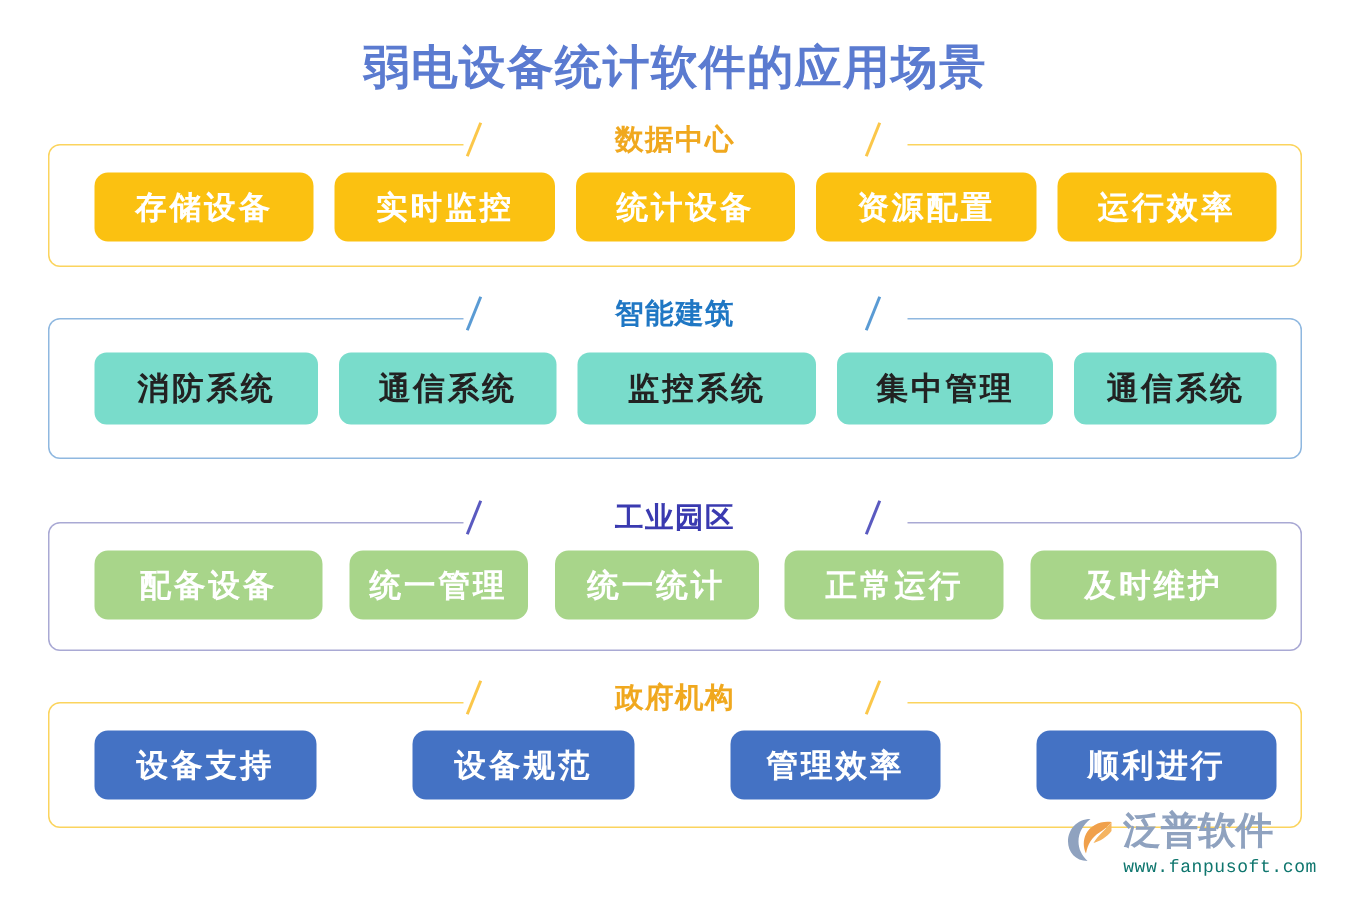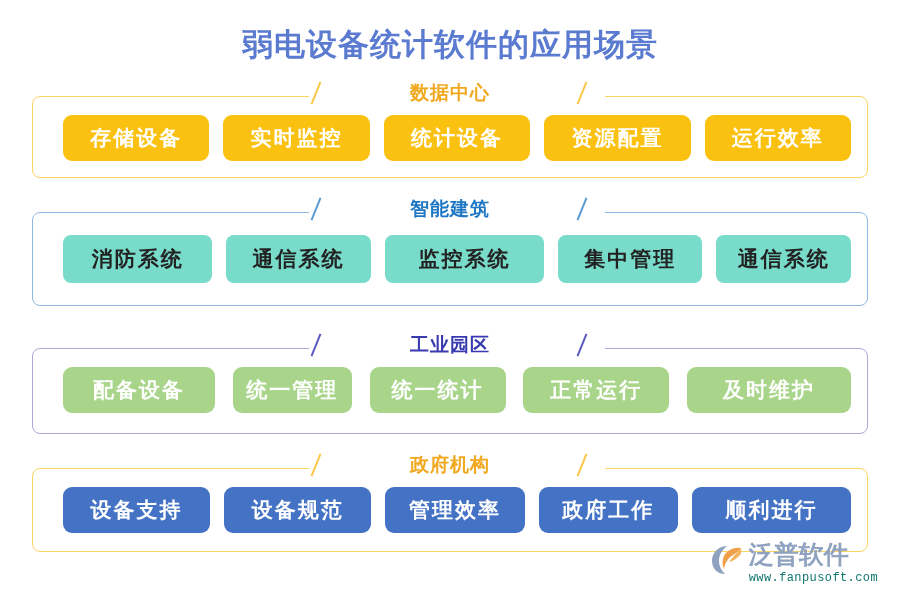--- a/index.html
+++ b/index.html
@@ -221,21 +221,20 @@
     <div class="title-gap" style="left:276px;width:296px;"></div>
     <div class="slash left"></div>
     <div class="slash right"></div>
     <div class="section-caption">
       <span class="cap-text">政府机构</span>
     </div>
     <div class="pill-row">
       <div class="pill" style="width:148px;">设备支持</div>
       <div class="pill" style="width:148px;">设备规范</div>
       <div class="pill" style="width:140px;">管理效率</div>
-      <div class="pill" style="width:140px;">政府工作</div>
       <div class="pill" style="width:160px;">顺利进行</div>
     </div>
   </div>
 
   <div class="logo">
     <svg class="logo-mark" viewBox="0 0 34 32">
       <path d="M16 2 C7 2 1 9 1 17 C1 24 6 30 14 30 C10 26 8 22 8 17 C8 11 11 6 16 2 Z" fill="#8fa2bf"></path>
       <path d="M30 4 C23 3 16 6 13 12 C11 16 11 21 13 25 C14 19 17 14 22 11 C25 9 28 7 30 4 Z" fill="#f0a04b"></path>
       <path d="M30 4 C26 9 21 13 18 18 C22 17 27 14 30 10 Z" fill="#f5b461"></path>
     </svg>

